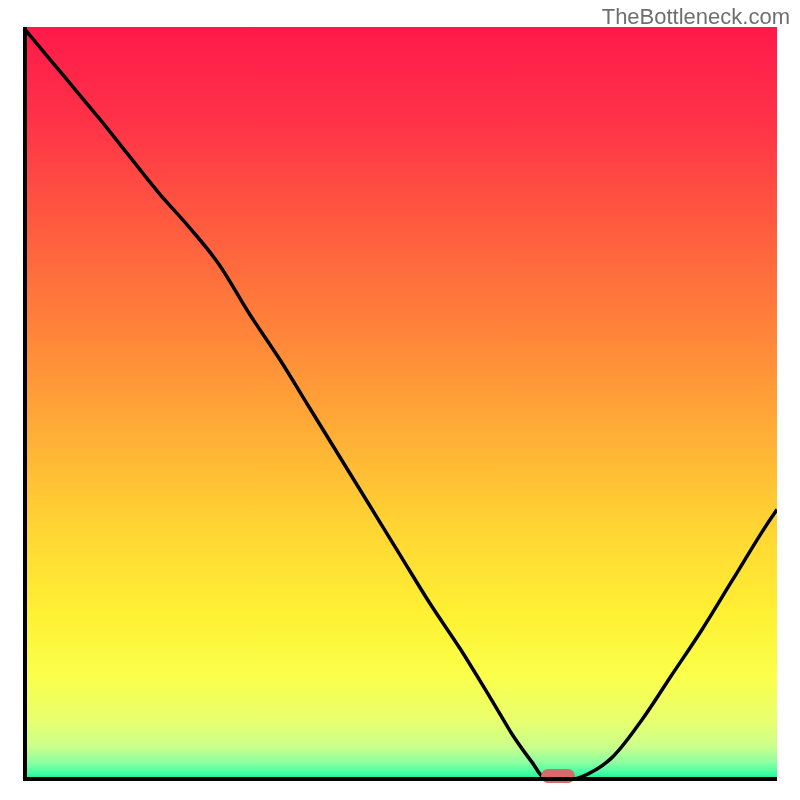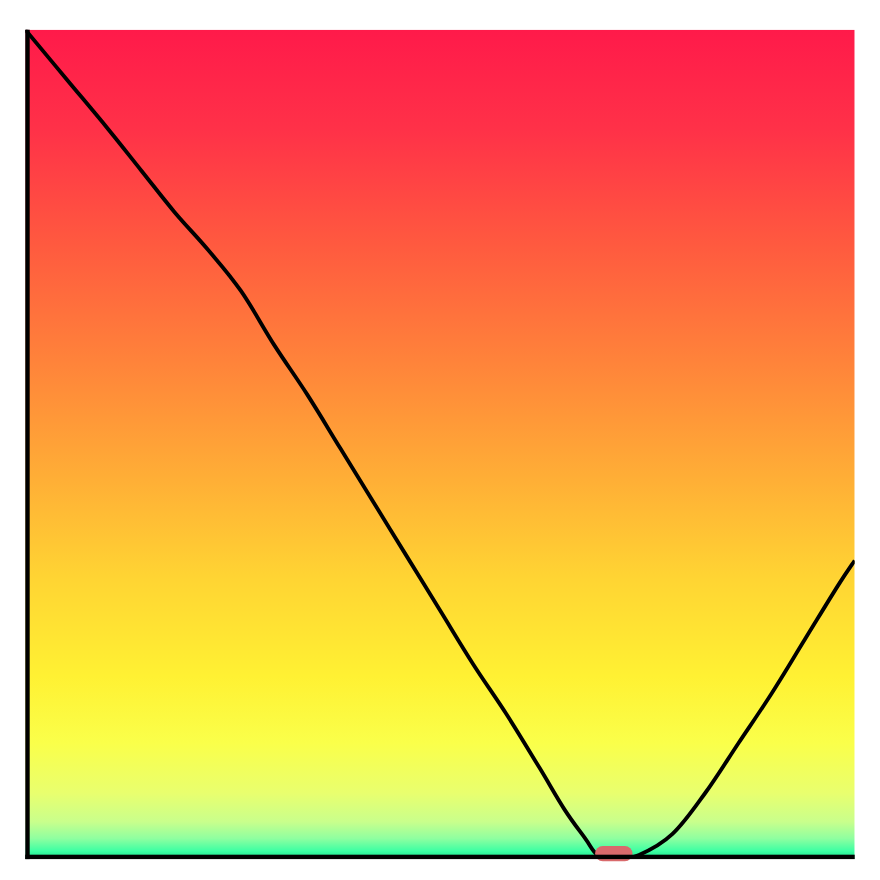--- a/index.html
+++ b/index.html
@@ -56,20 +56,21 @@
     width: 34px;
     height: 14px;
     border-radius: 7px;
     z-index: 5;
   }
 </style>
 </head>
 <body>
 <div class="container">
 
+  <div class="watermark">TheBottleneck.com</div>
 
   <svg class="chart" viewBox="0 0 754 754" preserveAspectRatio="none">
     <defs>
       <linearGradient id="bgGrad" x1="0" y1="0" x2="0" y2="1">
 
       <stop offset="0%" stop-color="#ff1a4a"></stop>
           <stop offset="12%" stop-color="#ff3148"></stop>
           <stop offset="26%" stop-color="#ff5a3f"></stop>
           <stop offset="40%" stop-color="#ff833a"></stop>
           <stop offset="54%" stop-color="#ffae36"></stop>

